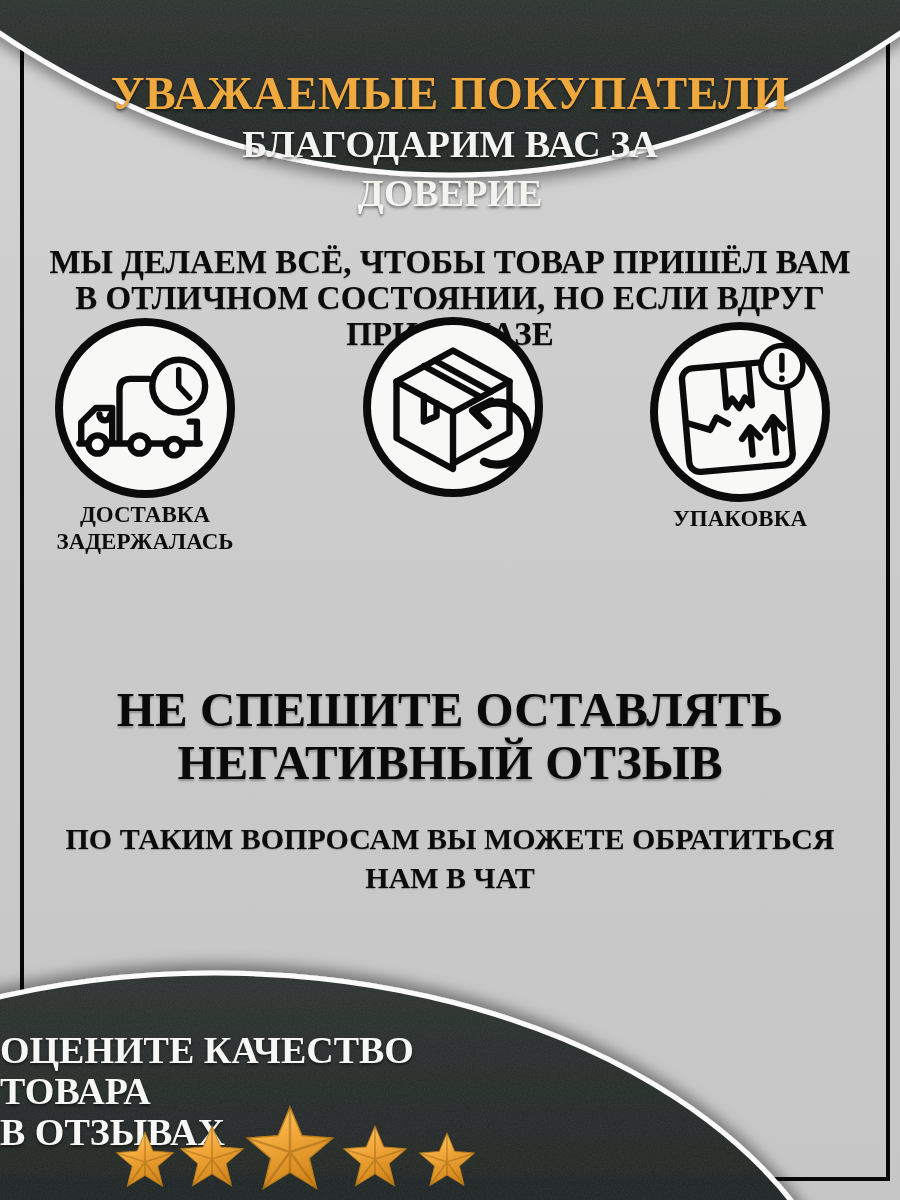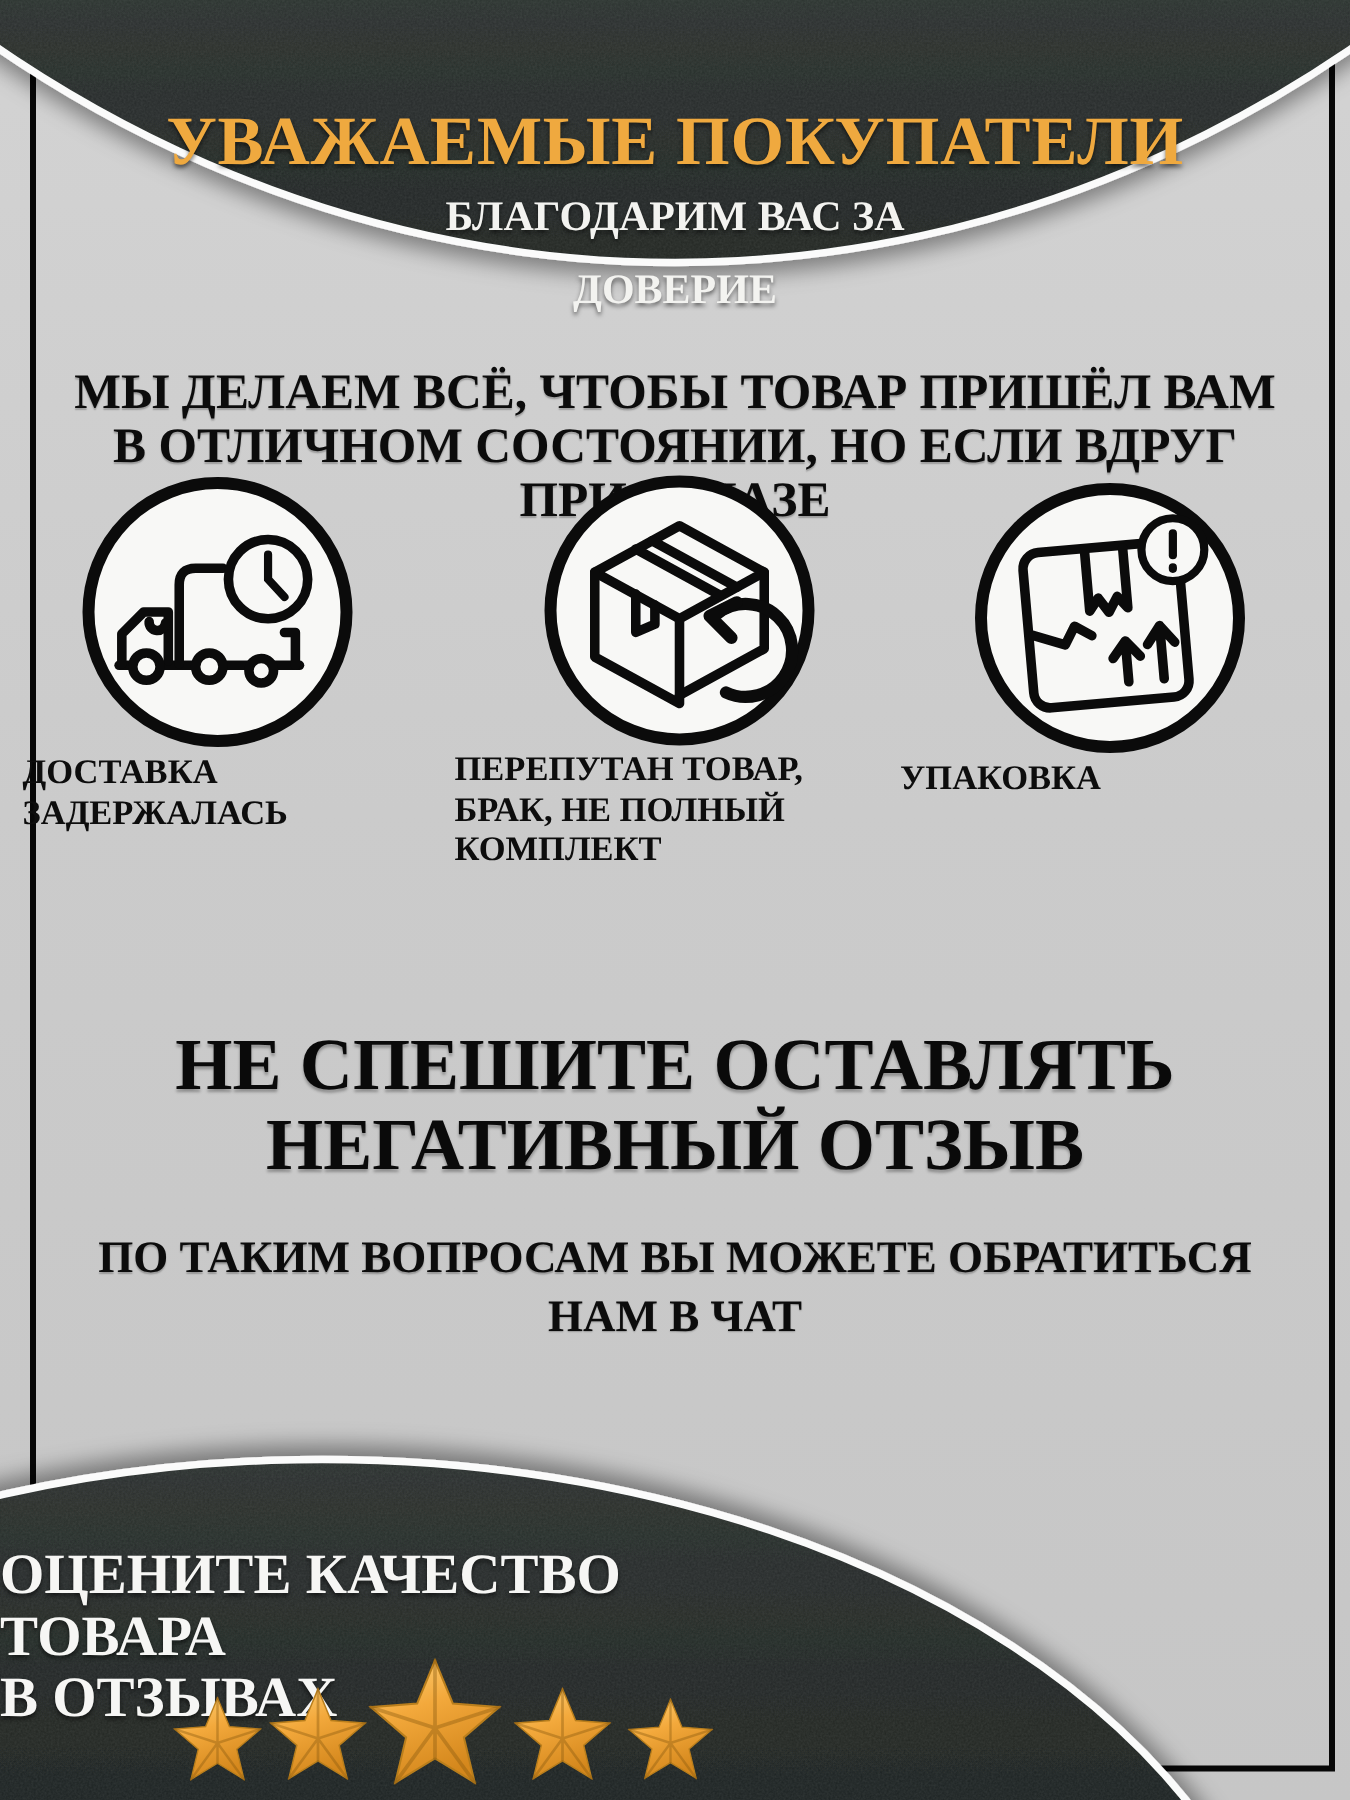--- a/index.html
+++ b/index.html
@@ -10,28 +10,28 @@
   }
   .frame{
     position:absolute;left:20px;top:22px;width:862px;height:1151px;
     border:4px solid #070707;
   }
   .hdr-svg{position:absolute;left:0;top:0;}
   .ftr-svg{position:absolute;left:0;top:940px;}
   .txt{position:absolute;left:0;width:900px;text-align:center;font-weight:700;margin-top:40px;}
   .line{display:block;}
   .hdr-title{top:27px;font-size:46px;letter-spacing:0.5px;color:#efa93f;text-shadow:0 2px 3px rgba(0,0,0,.55);}
-  .hdr-sub{top:80px;font-size:28px;line-height:49px;color:#f3f3f0;text-shadow:0 2px 3px rgba(0,0,0,.5);}
+  .hdr-sub{top:80px;font-size:38px;line-height:49px;color:#f3f3f0;text-shadow:0 2px 3px rgba(0,0,0,.5);}
   .intro{top:204px;font-size:33px;line-height:36px;color:#0c0c0c;text-shadow:0 1px 1px rgba(0,0,0,.25);}
   .circle{
     position:absolute;width:180px;height:180px;border-radius:50%;
     background:#f8f8f6;border:8px solid #0b0b0b;box-sizing:border-box;
   }
   .c1{left:55px;top:318px;} .c2{left:363px;top:317px;} .c3{left:650px;top:322px;}
-  .caption{position:absolute;font-weight:700;font-size:23px;line-height:26.5px;color:#0d0d0d;}
+  .caption{position:absolute;text-align:center;font-weight:700;font-size:23px;line-height:26.5px;color:#0d0d0d;}
   .cap1{left:15px;top:502px;width:260px;}
   .cap2{left:303px;top:500px;width:300px;}
   .cap3{left:600px;top:506px;width:280px;}
   .headline{top:643px;font-size:49px;line-height:53px;color:#0a0a0a;text-shadow:0 2px 2px rgba(0,0,0,.3);}
   .support{top:780px;font-size:30px;line-height:38.5px;color:#0c0c0c;text-shadow:0 1px 1px rgba(0,0,0,.25);}
   .ftr-text{position:absolute;left:0;top:1030px;width:535px;font-weight:700;
     font-size:38px;line-height:41px;color:#f6f6f4;text-shadow:0 2px 3px rgba(0,0,0,.55);}
   .stars-svg{position:absolute;left:0;top:1098px;}
   svg{display:block;}
 </style>
@@ -148,25 +148,20 @@
         <path d="M136,28 V44"></path>
         <path d="M136,53 V54"></path>
       </g>
     </svg>
   </div>
 
   <div class="caption cap1">
     <span class="line">ДОСТАВКА</span>
     <span class="line">ЗАДЕРЖАЛАСЬ</span>
   </div>
-  <div class="caption cap2">
-    <span class="line">ПЕРЕПУТАН ТОВАР,</span>
-    <span class="line">БРАК, НЕ ПОЛНЫЙ</span>
-    <span class="line">КОМПЛЕКТ</span>
-  </div>
   <div class="caption cap3">
     <span class="line">УПАКОВКА</span>
   </div>
 
   <div class="txt headline">
     <span class="line">НЕ СПЕШИТЕ ОСТАВЛЯТЬ</span>
     <span class="line">НЕГАТИВНЫЙ ОТЗЫВ</span>
   </div>
 
   <div class="txt support">

